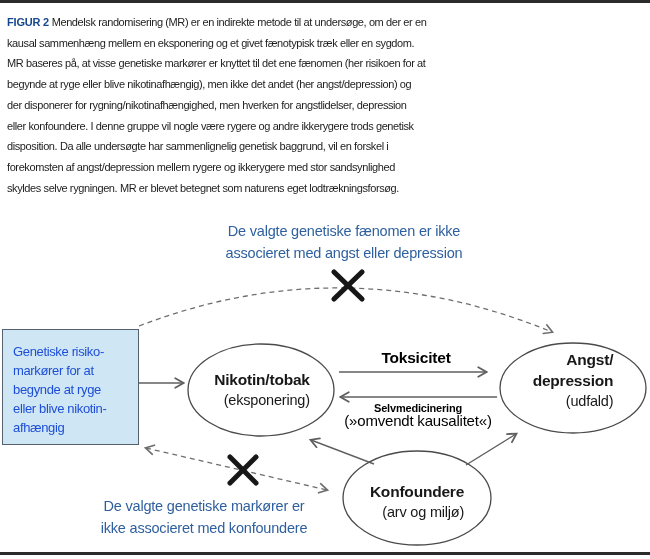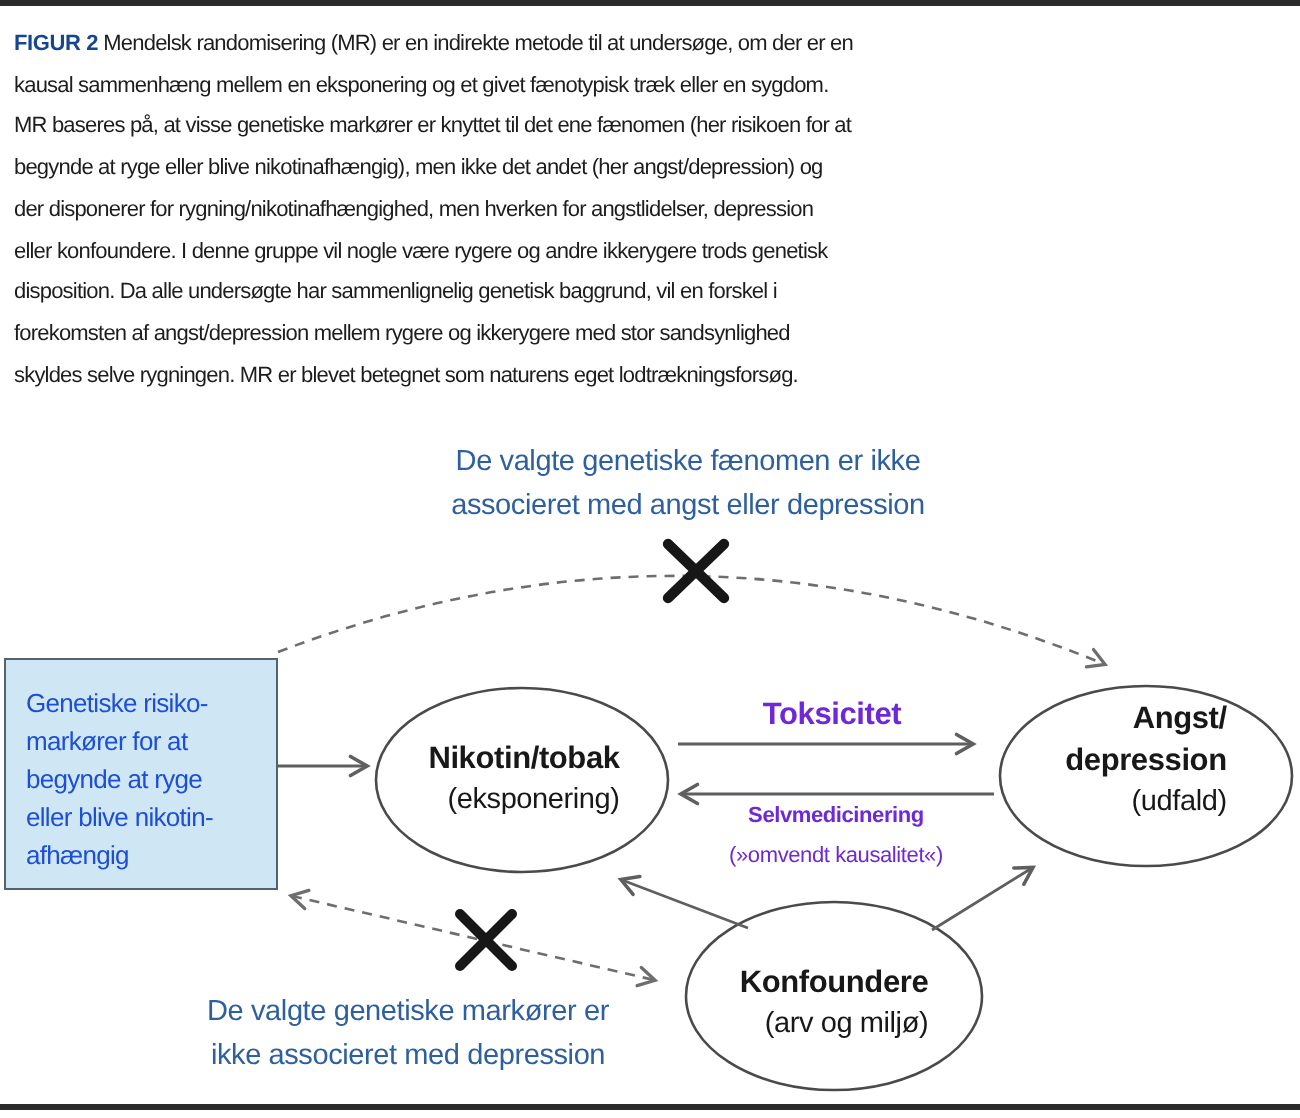--- a/index.html
+++ b/index.html
@@ -33,24 +33,24 @@
     background:var(--box-fill);border:1.5px solid var(--box-border);
     padding:12px 6px 0 10px;font-size:13px;line-height:19px;letter-spacing:-0.35px;color:#1d4ed8;
   }
   .genetic-box .line{white-space:nowrap;}
   .node-label{position:absolute;text-align:right;transform:translateX(-50%);color:#181818;}
   .node-label .t{font-weight:bold;font-size:15.5px;line-height:21px;letter-spacing:-0.2px;white-space:nowrap;}
   .node-label .s{font-size:14.5px;line-height:20px;letter-spacing:-0.2px;white-space:nowrap;}
   #lbl-exposure{left:262px;top:369px;}
   #lbl-outcome{left:573px;top:349px;}
   #lbl-confounders{left:417px;top:481px;}
-  .edge-label{position:absolute;text-align:center;transform:translateX(-50%);white-space:nowrap;color:#6d28d9;}
+  .edge-label{position:absolute;text-align:center;transform:translateX(-50%);white-space:nowrap;color:#000000;}
   #lbl-tox{left:416px;top:349px;font-weight:bold;font-size:15.5px;letter-spacing:-0.2px;}
   #lbl-selfmed{left:418px;top:402px;font-weight:bold;font-size:11px;letter-spacing:-0.2px;}
-  #lbl-selfmed-sub{left:418px;top:422px;font-size:11px;letter-spacing:-0.2px;}
+  #lbl-selfmed-sub{left:418px;top:412px;font-size:15px;letter-spacing:-0.2px;}
 </style>
 </head>
 <body>
 
 <div class="page">
 
   <div class="rule top"></div>
 
   <div class="caption">
     <div class="line"><span class="fig-label">FIGUR 2</span> <span>Mendelsk randomisering (MR) er en indirekte metode til at undersøge, om der er en</span></div>
@@ -126,18 +126,18 @@
     <div class="t">Konfoundere</div>
     <div class="s">(arv og miljø)</div>
   </div>
 
   <div class="edge-label" id="lbl-tox">Toksicitet</div>
   <div class="edge-label" id="lbl-selfmed">Selvmedicinering</div>
   <div class="edge-label" id="lbl-selfmed-sub">(»omvendt kausalitet«)</div>
 
   <div class="note" id="note-bottom">
     <div class="line">De valgte genetiske markører er</div>
-    <div class="line">ikke associeret med depression</div>
+    <div class="line">ikke associeret med konfoundere</div>
   </div>
 
   <div class="rule bottom"></div>
 
 </div>
 
 </body></html>

